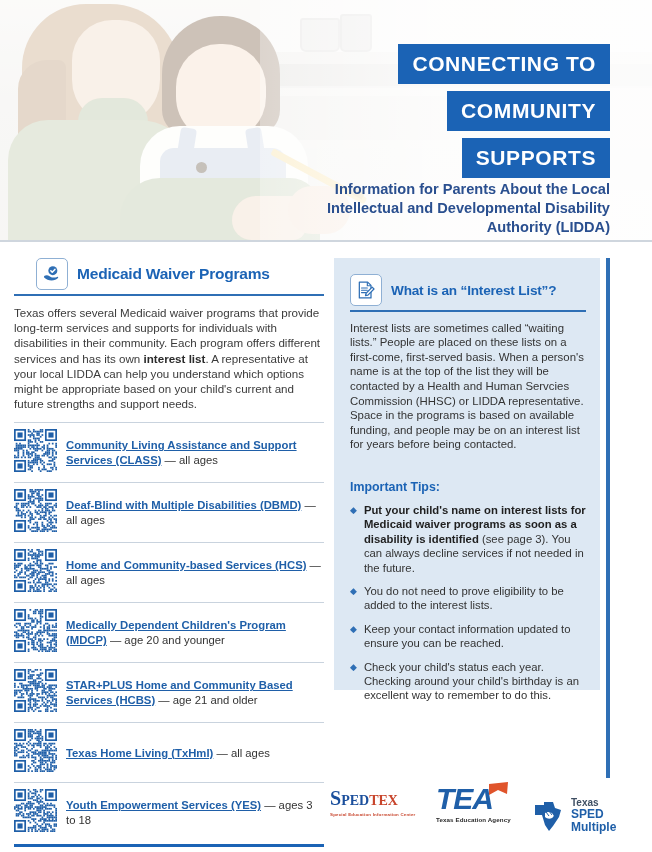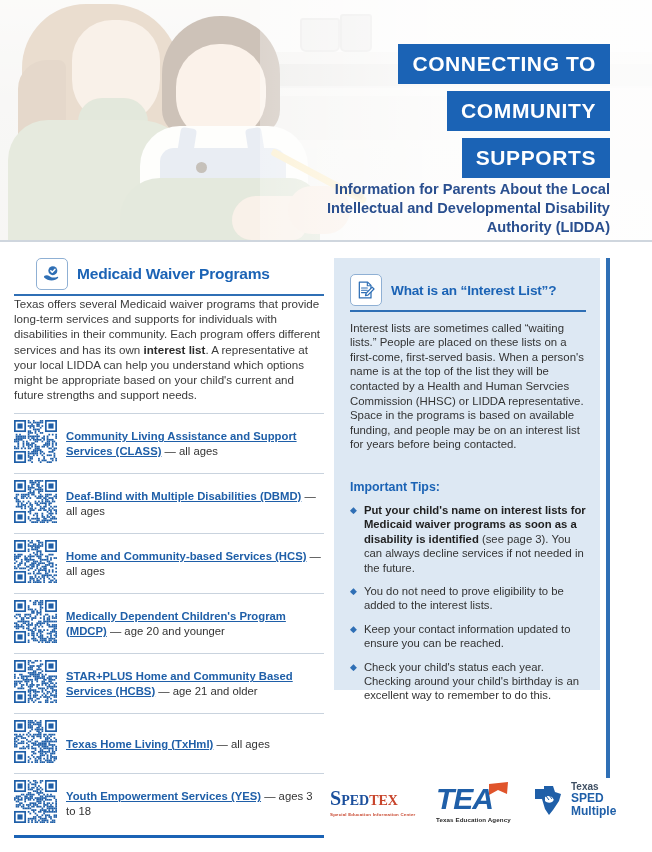--- a/index.html
+++ b/index.html
@@ -74,21 +74,21 @@
 
   
   .left-col{position:absolute;left:14px;top:258px;width:310px;}
   .sec-head{display:flex;align-items:center;gap:9px;margin-left:22px;}
   .icon-box{
     width:30px;height:30px;flex:0 0 30px;border:1.6px solid #8fb0d4;border-radius:5px;
     background:#fff;display:flex;align-items:center;justify-content:center;
   }
   .sec-title{color:#1B63B5;font-size:15.5px;font-weight:bold;letter-spacing:-.2px;}
   .sec-rule{height:2px;background:#2f6fb5;margin-top:4px;width:100%;}
-  .body-text{font-size:11.6px;line-height:15.2px;color:#3b3b3b;}
+  .body-text{font-size:11.6px;line-height:15.2px;color:#3b3b3b;margin-top:9px;}
   .body-text b{color:#2b2b2b;}
 
   .prog-list{margin-top:11px;}
   .prog-item{
     display:flex;align-items:center;gap:9px;
     border-top:1.2px solid #c9d3de;padding:6px 0 6px 0;min-height:44px;
   }
   .prog-item:first-child{border-top:1.2px solid #c9d3de;}
   .qr{width:43px;height:43px;flex:0 0 43px;}
   .prog-text{font-size:11.3px;line-height:14.6px;color:#333;}
@@ -115,21 +115,21 @@
   .logos{position:absolute;left:326px;top:782px;width:320px;height:54px;}
   .logo{position:absolute;}
   .spedtex{left:4px;top:6px;}
   .st-main{font-family:"Liberation Serif",serif;font-weight:bold;color:#1B4F9C;font-size:20px;letter-spacing:0px;line-height:20px;}
   .st-main .red{color:#C8452C;}
   .st-main .sm{font-size:14px;}
   .st-sub{font-size:4.4px;color:#C8452C;font-weight:bold;letter-spacing:.2px;text-align:center;margin-top:1px;}
   .tea{left:110px;top:2px;}
   .tea-main{font-family:"Liberation Sans",sans-serif;font-weight:bold;font-style:italic;color:#1F5FA8;font-size:30px;line-height:30px;letter-spacing:-1px;}
   .tea-sub{font-size:6.2px;font-weight:bold;color:#2b2b2b;letter-spacing:.1px;text-align:center;margin-top:2px;}
-  .tss{left:206px;top:0;display:flex;align-items:center;gap:5px;}
+  .tss{left:206px;top:16px;display:flex;align-items:center;gap:5px;}
   .tss-text{line-height:10px;}
   .tss-1{font-size:10px;color:#3f4f63;font-weight:600;}
   .tss-2{font-size:12px;color:#1F5FA8;font-weight:bold;line-height:13px;}
 </style>
 </head>
 <body>
 
 <div class="header">
   <div class="photo">
     <div class="kitchen-top"></div>

